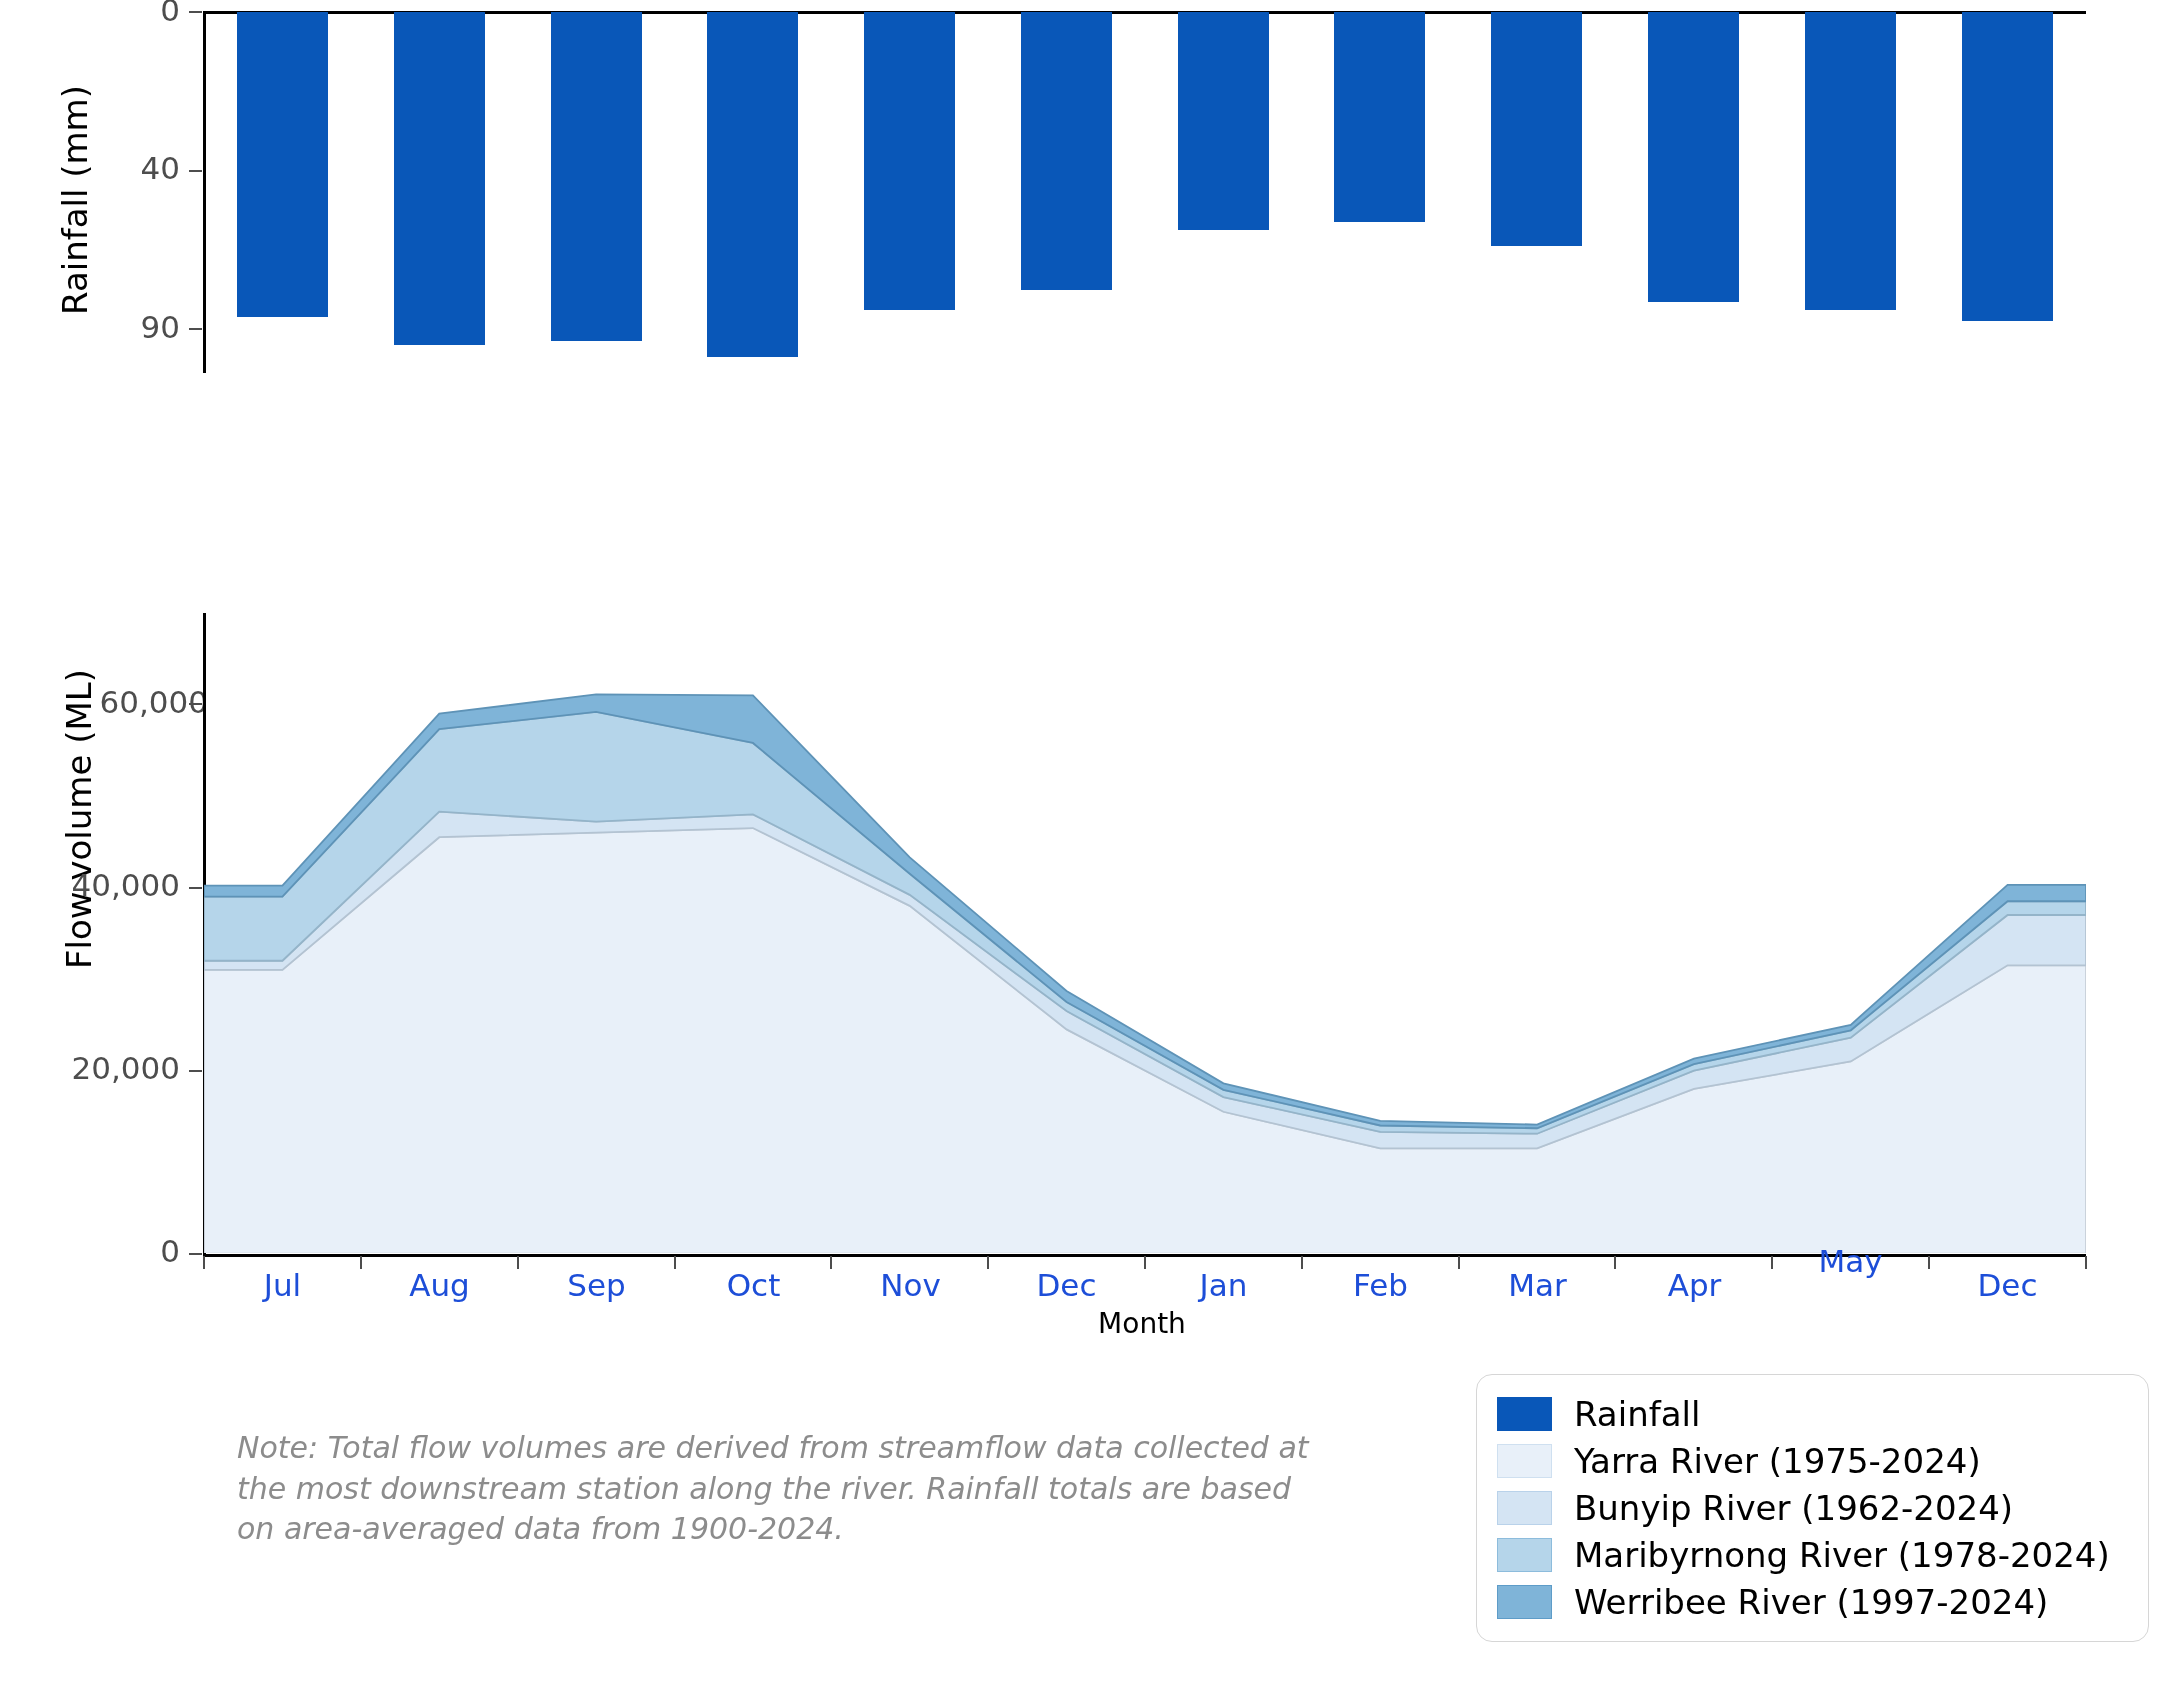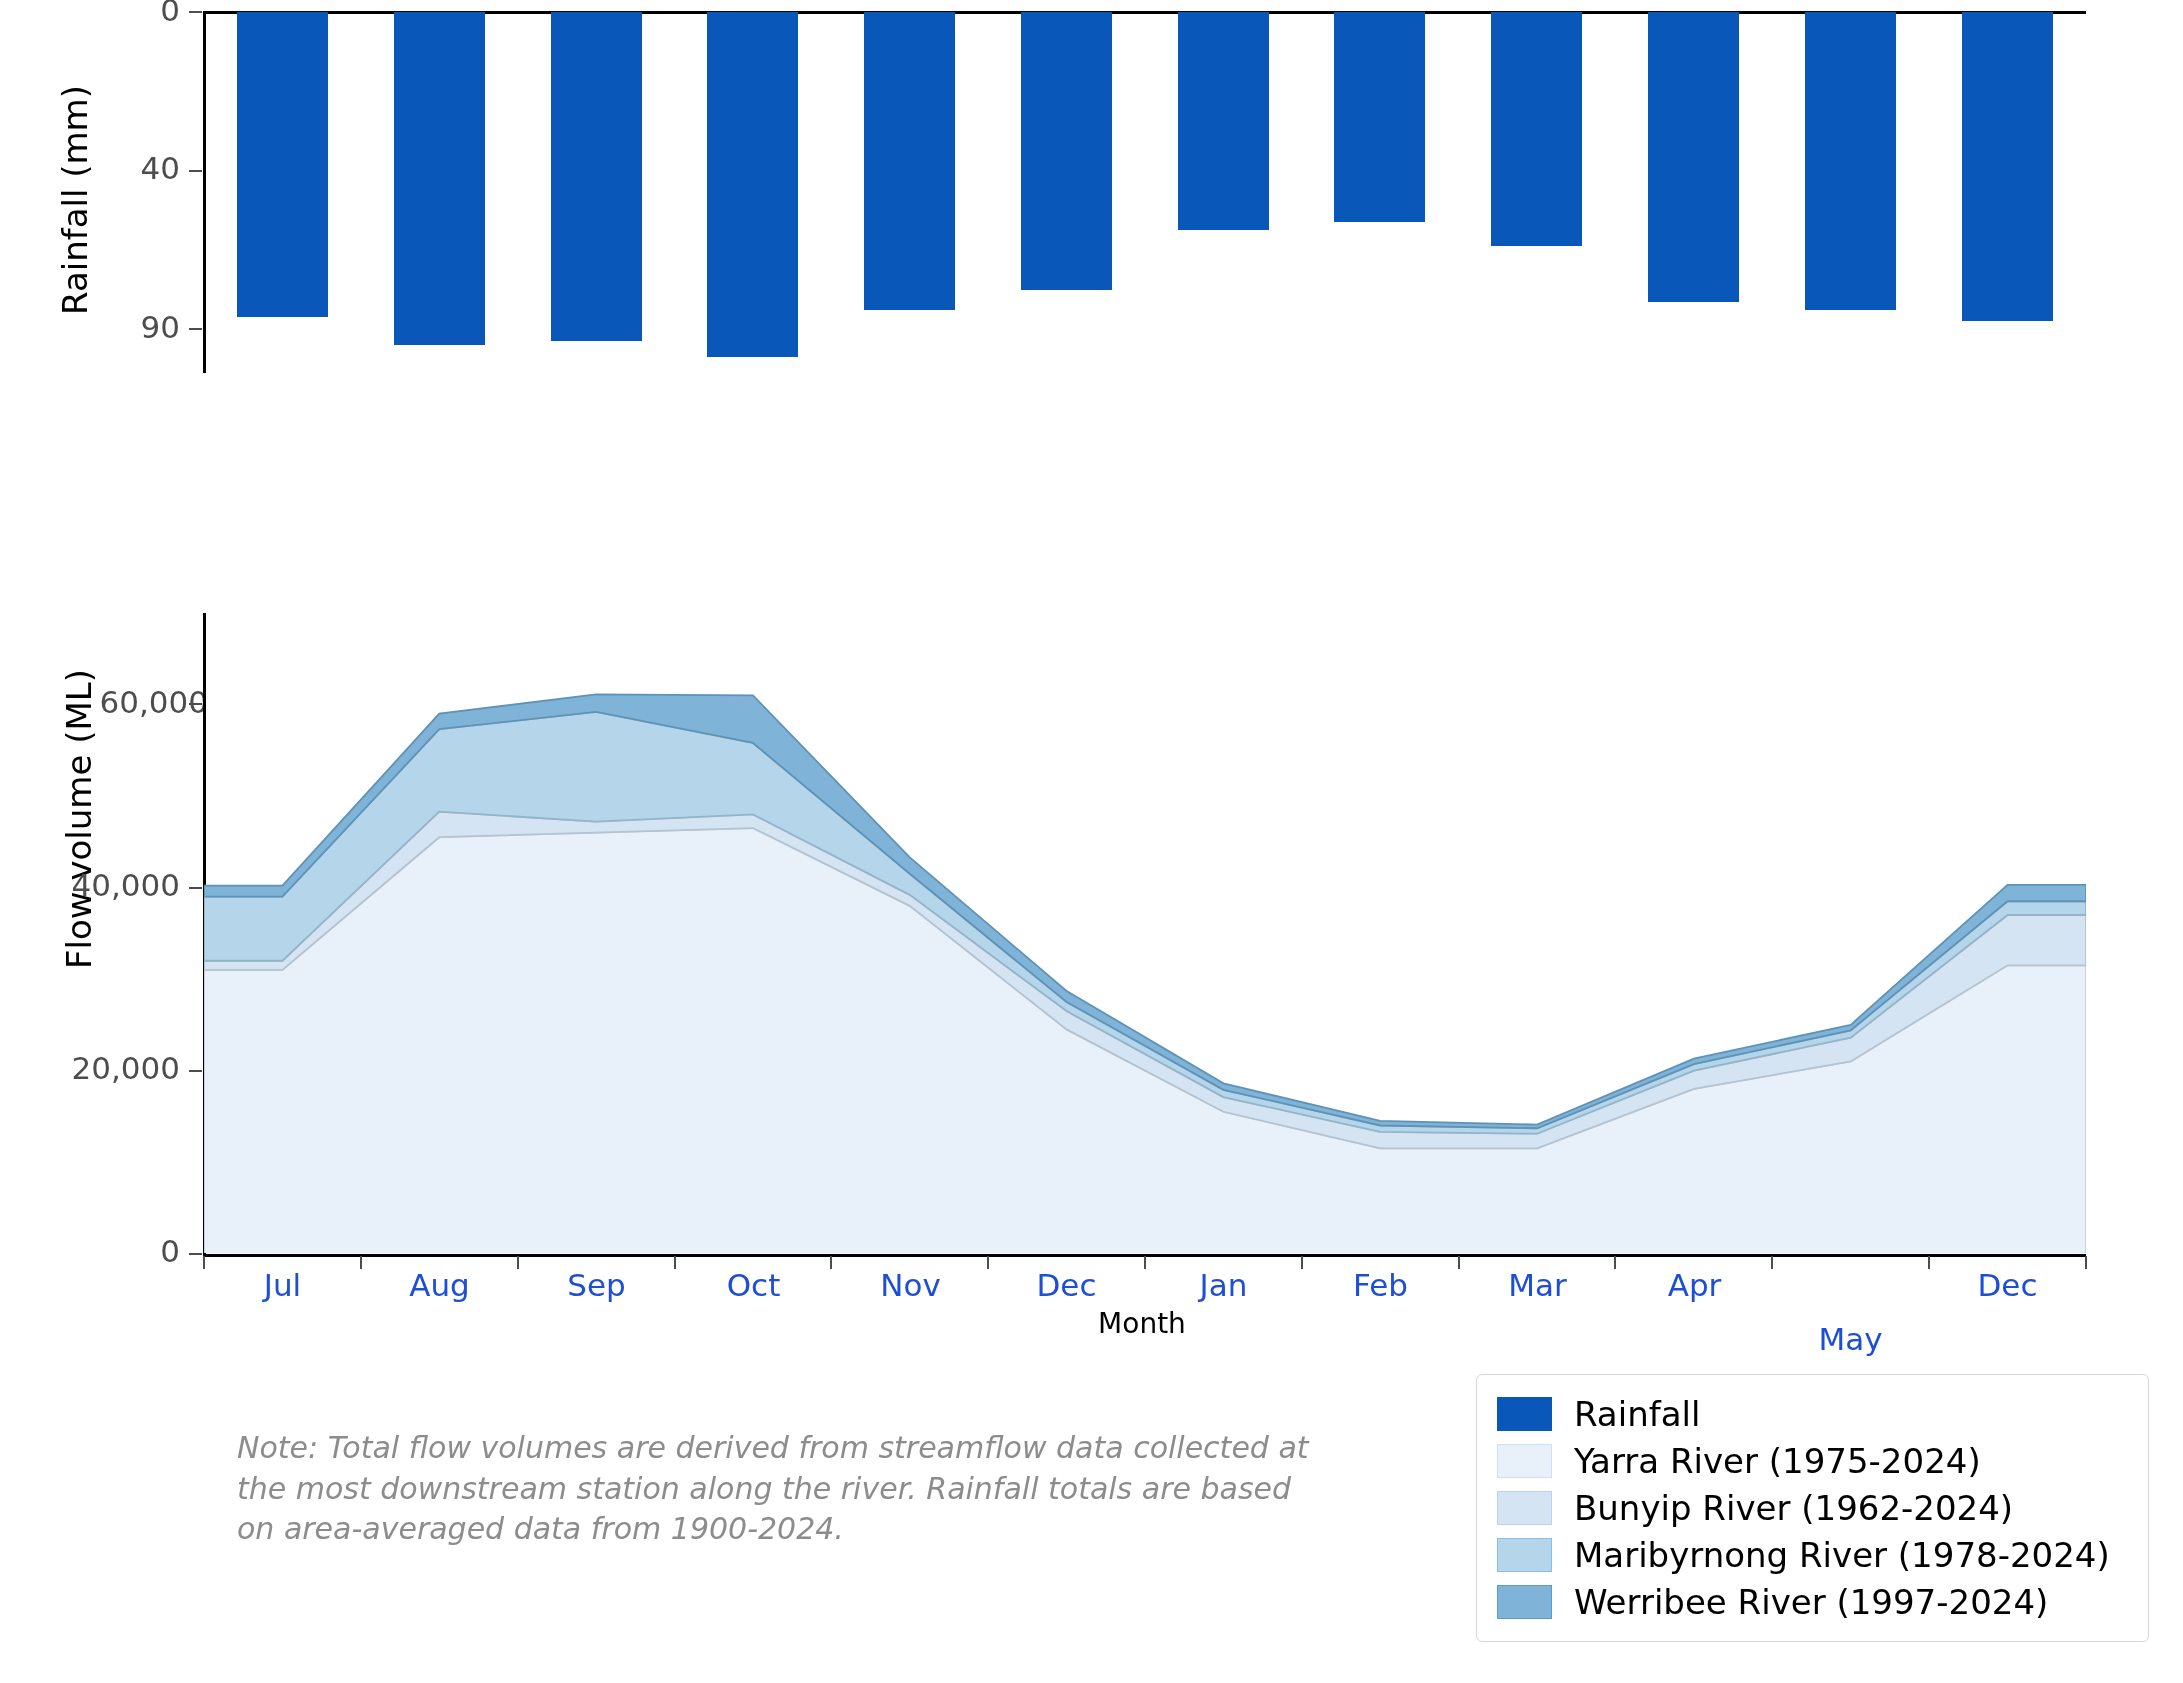--- a/index.html
+++ b/index.html
@@ -30,21 +30,21 @@
   #rain-panel{left:204px;top:12px;width:1882px;height:361px;}
   #flow-panel{left:204px;top:613px;width:1882px;height:640px;}
 
   .bar{position:absolute;top:0;background:#0957b8;}
 
   svg{display:block;}
 
   
   .legend{
     position:absolute;left:1476px;top:1374px;width:673px;
-    border:1.8px solid #d6d6d6;border-radius:6px;background:#fff;
+    border:1.8px solid #d6d6d6;border-radius:16px;background:#fff;
     padding:15.6px 20.4px 15.6px 20.4px;box-sizing:border-box;
   }
   .legend-row{display:flex;align-items:center;height:47px;}
   .swatch{width:55px;height:34px;margin-right:21.6px;flex:0 0 auto;box-sizing:border-box;}
   .legend-label{font-size:34px;color:#000;white-space:nowrap;}
 
   
   .note{
     position:absolute;left:207px;top:1428px;width:1082px;
     font-size:30px;line-height:1.35;font-style:italic;color:#8c8c8c;margin-left:30px;
@@ -127,21 +127,21 @@
       <div class="xtick-text" style="left: 204px; width: 157px; top: 1267px;">Jul</div>
       <div class="xtick-text" style="left: 361px; width: 157px; top: 1267px;">Aug</div>
       <div class="xtick-text" style="left: 518px; width: 157px; top: 1267px;">Sep</div>
       <div class="xtick-text" style="left: 675px; width: 157px; top: 1267px;">Oct</div>
       <div class="xtick-text" style="left: 832px; width: 157px; top: 1267px;">Nov</div>
       <div class="xtick-text" style="left: 988px; width: 157px; top: 1267px;">Dec</div>
       <div class="xtick-text" style="left: 1145px; width: 157px; top: 1267px;">Jan</div>
       <div class="xtick-text" style="left: 1302px; width: 157px; top: 1267px;">Feb</div>
       <div class="xtick-text" style="left: 1459px; width: 157px; top: 1267px;">Mar</div>
       <div class="xtick-text" style="left: 1616px; width: 157px; top: 1267px;">Apr</div>
-      <div class="xtick-text" style="left: 1772px; width: 157px; top: 1321px; text-align: center;">May</div>
+      <div class="xtick-text" style="left: 1772px; width: 157px; top: 1243px; text-align: center;">May</div>
       <div class="xtick-text" style="left: 1929px; width: 157px; top: 1267px;">Dec</div>
     </div>
   <div class="xlab">Month</div>
 
   <div class="note">Note: Total flow volumes are derived from streamflow data collected at the most downstream station along the river. Rainfall totals are based on area-averaged data from 1900-2024.</div>
 
   <div class="legend">
     <div id="legend-rows">
         <div class="legend-row">
           <span class="swatch" style="background: rgb(9, 87, 184); border: 1.2px solid rgb(9, 87, 184);"></span>

